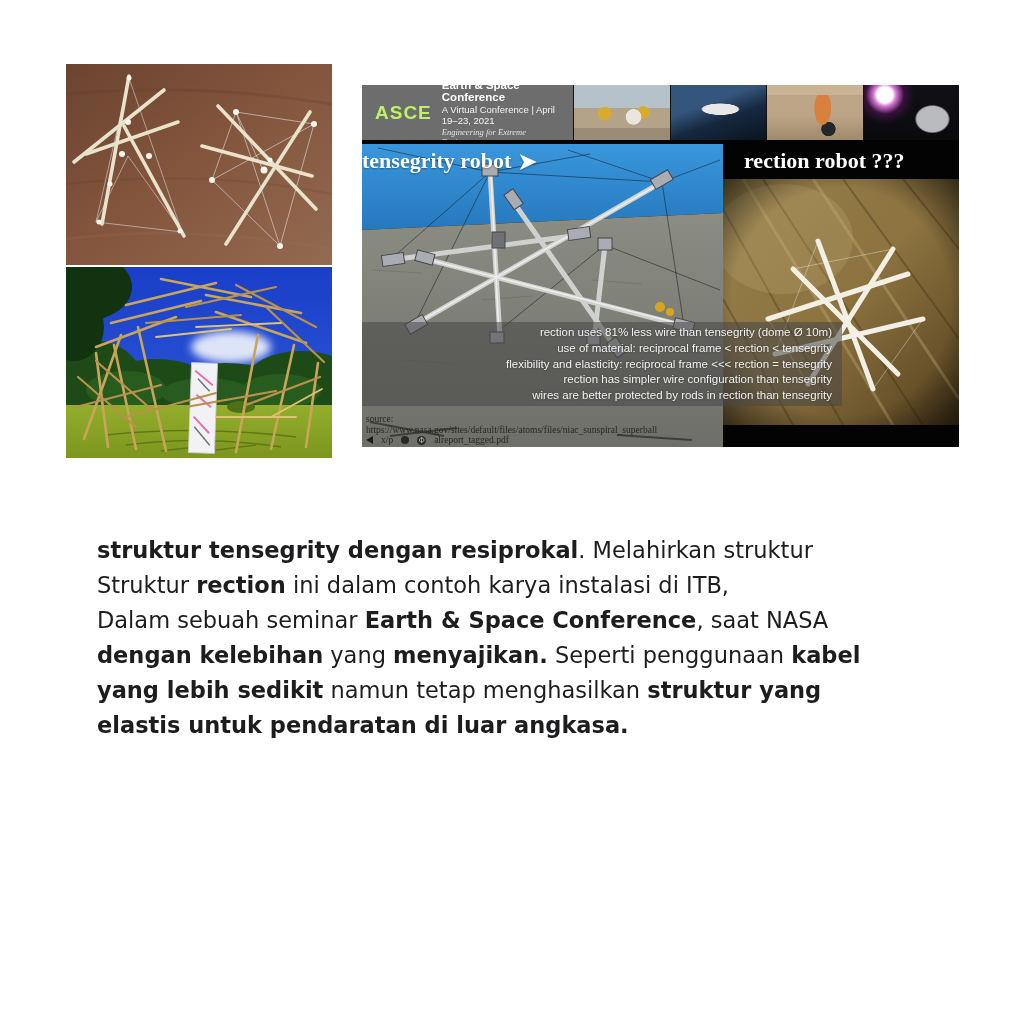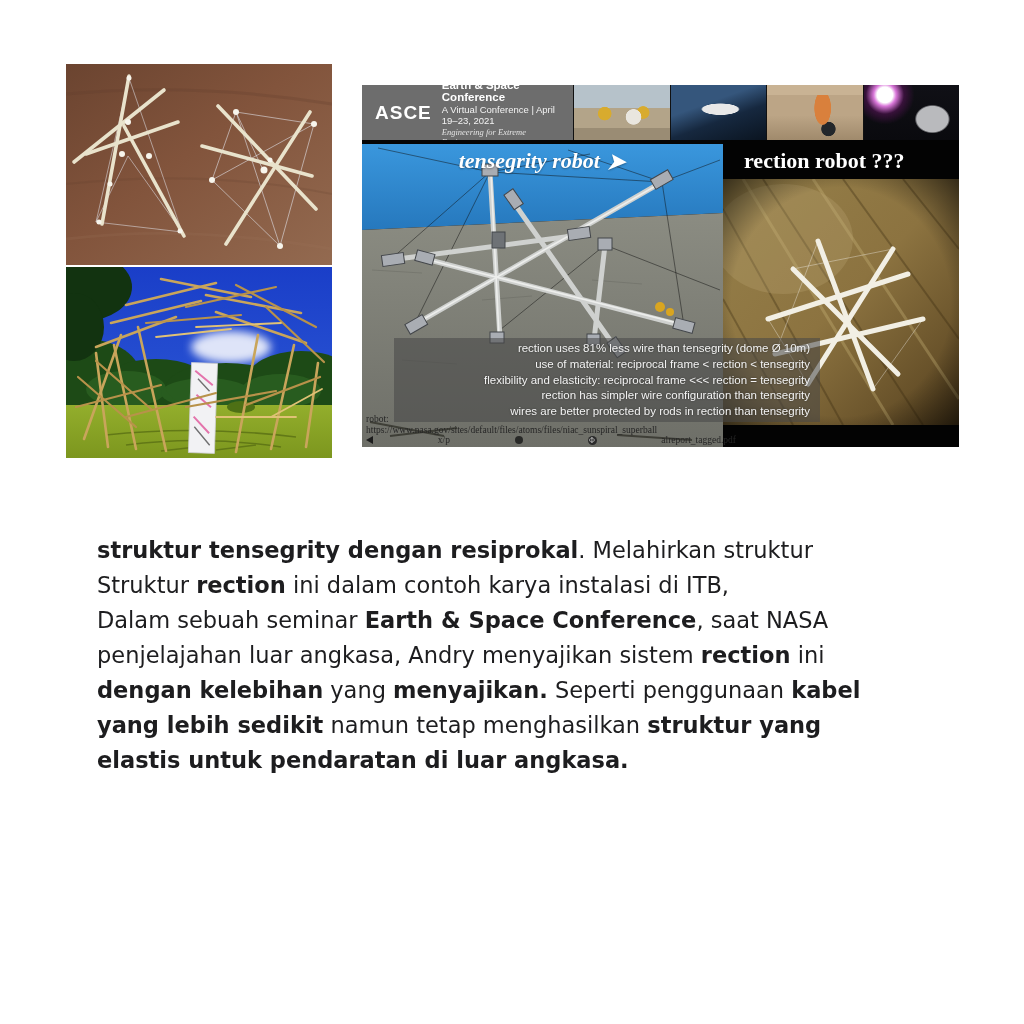--- a/index.html
+++ b/index.html
@@ -9,21 +9,21 @@
 
   
   #models-photo{left:66px;top:64px;width:266px;height:201px;}
   #dome-photo{left:66px;top:267px;width:266px;height:191px;}
   #models-photo svg,#dome-photo svg{display:block;}
 
   
   #slide{left:362px;top:85px;width:597px;height:362px;background:#000;}
   #slide-header{position:absolute;left:0;top:0;width:597px;height:55px;display:flex;}
   #asce-block{width:211px;height:55px;background:#6d6d6d;display:flex;align-items:center;flex:0 0 auto;}
-  #asce-logo{color:#ffffff;font-weight:bold;font-size:19px;letter-spacing:1px;padding:0 10px 0 13px;}
+  #asce-logo{color:#bef264;font-weight:bold;font-size:19px;letter-spacing:1px;padding:0 10px 0 13px;}
   #asce-text{display:flex;flex-direction:column;justify-content:center;gap:1px;}
   #asce-title{color:#fff;font-weight:bold;font-size:11.5px;}
   #asce-sub{color:#f2f2f2;font-size:9.5px;}
   #asce-tag{color:#e3e3e3;font-size:8.5px;font-style:italic;font-family:"Liberation Serif",serif;}
   .hdr-tile{flex:1 1 auto;height:55px;border-left:1px solid #111;}
   #tile-rovers{background:
      radial-gradient(circle at 32% 52%, #d8ab2e 0 9%, rgba(216,171,46,0) 10%),
      radial-gradient(circle at 62% 58%, #e9e6df 0 11%, rgba(233,230,223,0) 12%),
      radial-gradient(circle at 72% 50%, #d8ab2e 0 8%, rgba(216,171,46,0) 9%),
      linear-gradient(#b6c2ca 0 42%, #b3a489 42% 78%, #9a8c74 78% 100%);}
@@ -40,32 +40,32 @@
      radial-gradient(ellipse 30% 42% at 72% 62%, #b9babd 0 55%, rgba(0,0,0,0) 62%),
      linear-gradient(#101016, #0a0a0e);}
 
   #slide-content{position:absolute;left:0;top:55px;width:597px;height:307px;}
   #slide-photo-left{position:absolute;left:0;top:0;width:361px;height:307px;}
   #slide-photo-right{position:absolute;left:361px;top:0;width:236px;height:307px;background:#030303;}
   #wood-photo{position:absolute;left:0;top:39px;width:236px;height:246px;}
 
   #banner{position:absolute;left:0;top:3px;width:597px;height:36px;display:flex;align-items:center;
           font-family:"Liberation Serif",serif;font-weight:bold;color:#fff;font-size:22px;}
-  #banner-left{width:360px;text-align:center;white-space:nowrap;flex:0 0 auto;
-               text-shadow:0 1px 2px rgba(0,0,0,.35);font-style:italic;}
+  #banner-left{width:360px;text-align:left;white-space:nowrap;flex:0 0 auto;
+               text-shadow:0 1px 2px rgba(0,0,0,.35);}
   #banner-arrow{display:inline-block;margin-left:7px;transform:translateY(1px);}
   #banner-right{padding-left:22px;white-space:nowrap;}
 
-  #overlay-box{position:absolute;left:0;top:198px;width:426px;height:84px;
+  #overlay-box{position:absolute;left:0;top:182px;width:480px;height:84px;
                background:rgba(72,72,72,0.56);color:#f4f4f4;text-align:right;
                font-size:11.5px;line-height:15.8px;padding:3px 10px 0 0;box-sizing:border-box;
-               text-shadow:0 0 2px rgba(0,0,0,.45);margin-left:32px;}
+               text-shadow:0 0 2px rgba(0,0,0,.45);}
   #source-block{position:absolute;left:4px;top:274px;width:370px;color:#262626;
                 font-family:"Liberation Serif",serif;font-size:9.5px;line-height:10.5px;}
-  #source-line3{display:flex;align-items:center;gap:18px;justify-content:space-between;}
+  #source-line3{display:flex;align-items:center;gap:8px;}
   .mc{display:inline-block;background:#1c1c1c;}
   .mc-tri{width:0;height:0;border-top:4px solid transparent;border-bottom:4px solid transparent;
           border-right:7px solid #1c1c1c;background:none;}
   .mc-dot{width:8px;height:8px;border-radius:50%;opacity:.85;}
   .mc-ring{width:9px;height:9px;border-radius:50%;background:#2a2a2a;color:#bdbdbd;font-size:8px;
            line-height:9px;text-align:center;}
 
   
   #paragraph{left:97px;top:533px;width:850px;color:#1d1d1f;
              font-family:"DejaVu Sans",sans-serif;font-size:22.5px;}
@@ -369,37 +369,36 @@
 
       <div id="overlay-box">
           <div class="ov-line">rection uses 81% less wire than tensegrity (dome Ø 10m)</div>
           <div class="ov-line">use of material: reciprocal frame &lt; rection &lt; tensegrity</div>
           <div class="ov-line">flexibility and elasticity: reciprocal frame &lt;&lt;&lt; rection = tensegrity</div>
           <div class="ov-line">rection has simpler wire configuration than tensegrity</div>
           <div class="ov-line">wires are better protected by rods in rection than tensegrity</div>
         </div>
 
       <div id="source-block">
-        <div>robot:</div>
+        <div>source:</div>
         <div>https://www.nasa.gov/sites/default/files/atoms/files/niac_sunspiral_superball</div>
         <div id="source-line3">
           <span class="mc mc-tri"></span>
             <span>x/p</span>
           <span class="mc mc-dot"></span>
           <span class="mc mc-ring">Φ</span>
           <span>alreport_tagged.pdf</span>
         </div>
       </div>
 
     </div>
   </div>
 
   <div class="abs" id="paragraph">
       <div class="para-line"><span class="b">struktur tensegrity dengan resiprokal</span><span>. Melahirkan struktur</span></div>
       <div class="para-line"><span>Struktur </span><span class="b">rection</span><span> ini dalam contoh karya instalasi di ITB,</span></div>
       <div class="para-line"><span>Dalam sebuah seminar </span><span class="b">Earth &amp; Space Conference</span><span>, saat NASA</span></div>
-      <div class="para-line"><span>penjelajahan luar angkasa, Andry menyajikan sistem </span><span class="b">rection</span><span> ini</span></div>
       <div class="para-line"><span class="b">dengan kelebihan</span><span> yang </span><span class="b">menyajikan.</span><span> Seperti penggunaan </span><span class="b">kabel</span></div>
       <div class="para-line"><span class="b">yang lebih sedikit</span><span> namun tetap menghasilkan </span><span class="b">struktur yang</span></div>
       <div class="para-line"><span class="b">elastis untuk pendaratan di luar angkasa.</span></div>
     </div>
 
 </div>
 
 </body></html>

